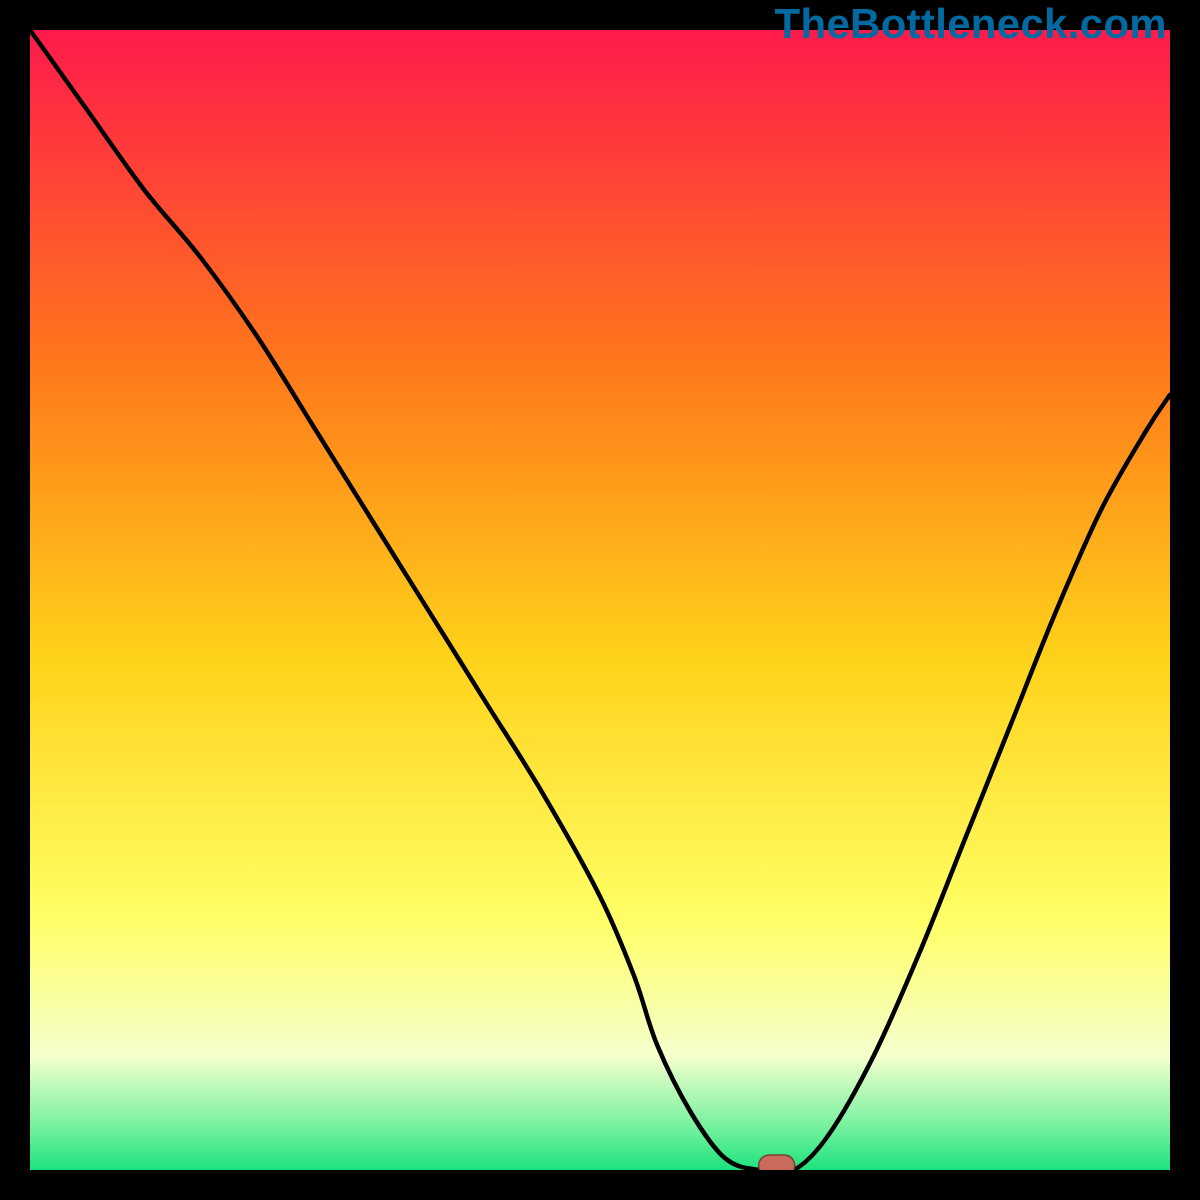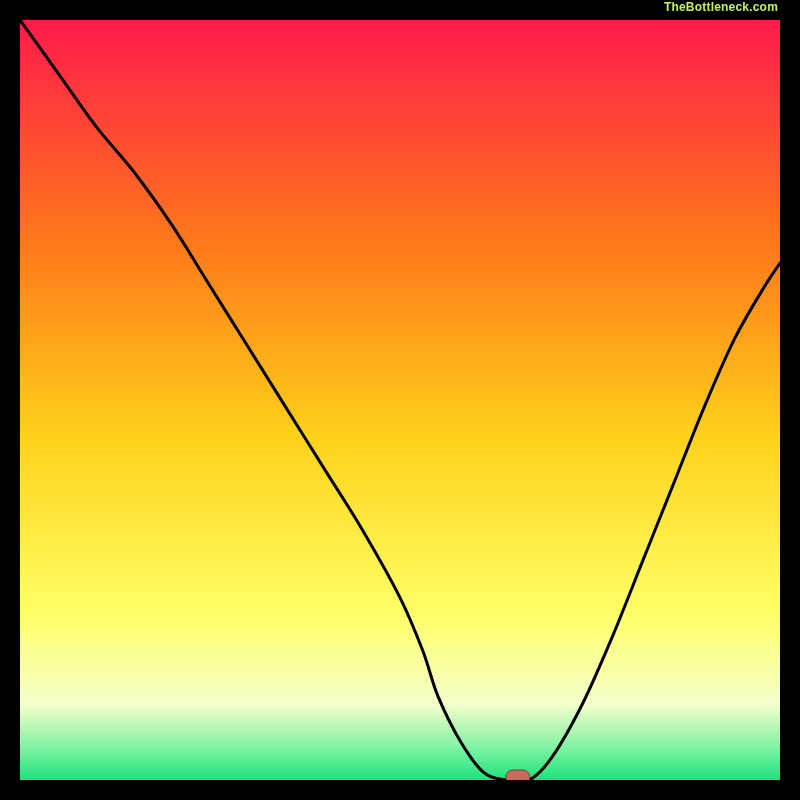--- a/index.html
+++ b/index.html
@@ -31,23 +31,23 @@
     left: 0;
     top: 0;
     width: 100%;
     height: 100%;
   }
   .watermark {
     position: absolute;
     top: 0;
     right: 22px;
     font-family: Arial, Helvetica, sans-serif;
-    font-size: 12px;
+    font-size: 28px;
     font-weight: 600;
-    color: #bef264;
+    color: #0369a1;
     letter-spacing: 0.2px;
   }
   svg.curves {
     position: absolute;
     left: 0;
     top: 0;
   }
 </style>
 </head>
 <body>

